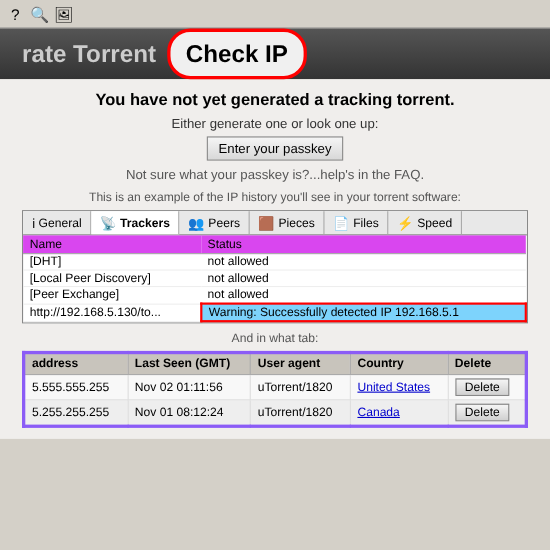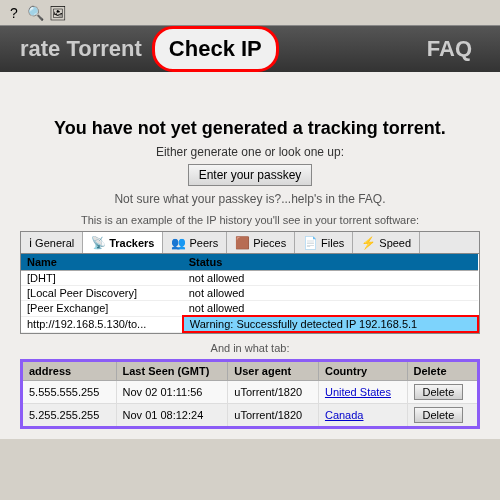--- a/index.html
+++ b/index.html
@@ -73,24 +73,23 @@
     }
 
     
     .main {
       background: #f0eeec;
       padding: 10px 20px;
     }
 
     .headline {
       text-align: center;
-      font-size: 18px;
+      font-size: 15px;
       font-weight: bold;
       margin-bottom: 6px;
-      margin-top: 36px;
     }
 
     .subtext {
       text-align: center;
       font-size: 12px;
       margin-bottom: 5px;
       color: #333;
     }
 
     .button-row {
@@ -153,25 +152,25 @@
     .tab-icon {
       font-size: 12px;
     }
 
     .torrent-table {
       width: 100%;
       border-collapse: collapse;
       font-size: 11px;
     }
     .torrent-table th {
-      background: #0369a1;
+      background: #d946ef;
       border-bottom: 1px solid #aaa;
       text-align: left;
       padding: 2px 6px;
-      font-weight: bold;
+      font-weight: normal;
     }
     .torrent-table td {
       padding: 1px 6px;
       border-bottom: 1px solid #eee;
     }
     .torrent-table tr:last-child td {
       padding: 1px 6px;
     }
     .highlight-row td.highlight {
       background: #7dd3fc;
@@ -242,23 +241,20 @@
   <span class="toolbar-icon">🔍</span>
   <span class="toolbar-icon">🖼</span>
 </div>
 
 <div class="navbar">
   <div class="nav-partial">
     <span>rate Torrent</span>
   </div>
   <div class="nav-item active">
     <span>Check IP</span>
-  </div>
-  <div class="nav-faq">
-    <span>FAQ</span>
   </div>
 </div>
 
 <div class="main">
 
   <div class="headline">
     <span>You have not yet generated a tracking torrent.</span>
   </div>
 
   <div class="subtext">

